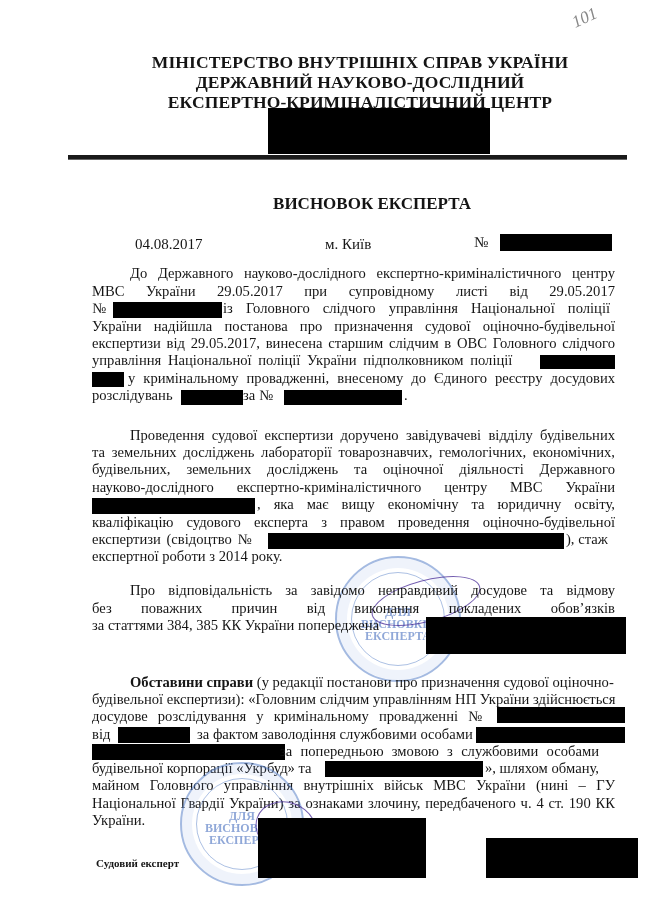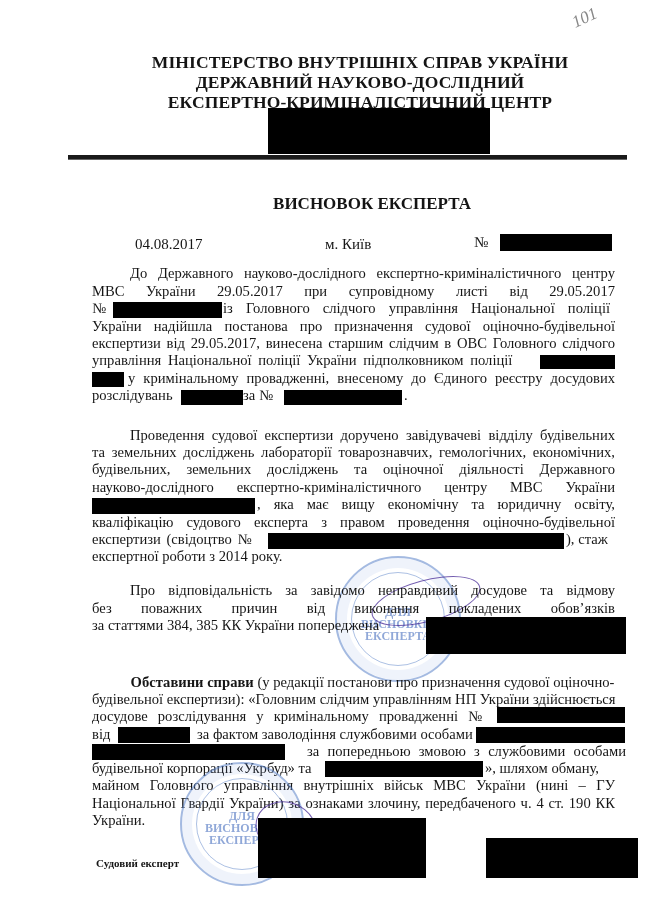--- a/index.html
+++ b/index.html
@@ -18,21 +18,20 @@
       position: absolute; left: 68px; top: 155px; width: 559px; height: 4px;
       background: #1a1a1a; border-bottom: 1px solid #666;
     }
     .title {
       position: absolute; left: 0; width: 744px; text-align: center; top: 194px;
       font-weight: bold; font-size: 17px; color: #141414;
     }
     .line {
       position: absolute; font-size: 14.6px; line-height: 17px; white-space: nowrap;
       color: #161616;
-      text-align: center;
     }
     .just { text-align: justify; text-align-last: justify; }
     .b { font-weight: bold; }
     .stamp {
       position: absolute; border-radius: 50%;
       border: 2px solid rgba(90,130,200,0.55);
       box-shadow: inset 0 0 0 10px rgba(120,160,220,0.12);
     }
     .stamp .inner {
       position: absolute; border-radius: 50%;
@@ -123,21 +122,21 @@
     <span class="b">Обставини справи</span><span> (у редакції постанови про призначення судової оціночно-</span>
   </div>
   <div class="line just" style="left:92px; width:523px; top:691px;">будівельної експертизи): «Головним слідчим управлінням НП України здійснюється</div>
   <div class="line just" style="left:92px; width:390px; top:708px;">досудове розслідування у кримінальному провадженні №</div>
   <div class="redact" style="left:497px; top:707px; width:128px; height:16px;"></div>
   <div class="line" style="left:92px; top:726px;">від</div>
   <div class="redact" style="left:118px; top:727px; width:72px; height:16px;"></div>
   <div class="line just" style="left:197px; width:274px; top:726px;">за фактом заволодіння службовими особами</div>
   <div class="redact" style="left:476px; top:727px; width:149px; height:16px;"></div>
   <div class="redact" style="left:92px; top:744px; width:193px; height:16px;"></div>
-  <div class="line just" style="left:307px; width:319px; top:743px;">за попередньою змовою з службовими особами</div>
+  <div class="line just" style="left:280px; width:319px; top:743px;">за попередньою змовою з службовими особами</div>
   <div class="line" style="left:92px; top:760px;">будівельної корпорації «Укрбуд» та</div>
   <div class="redact" style="left:325px; top:761px; width:158px; height:16px;"></div>
   <div class="line" style="left:485px; top:760px;">», шляхом обману,</div>
   <div class="line just" style="left:92px; width:523px; top:777px;">майном Головного управління внутрішніх військ МВС України (нині – ГУ</div>
   <div class="line just" style="left:92px; width:523px; top:795px;">Національної Гвардії України) за ознаками злочину, передбаченого ч. 4 ст. 190 КК</div>
   <div class="line" style="left:92px; top:812px;">України.</div>
 </div>
 
 <div class="stamp" style="left:180px; top:762px; width:120px; height:120px;">
   <div class="inner"></div>

